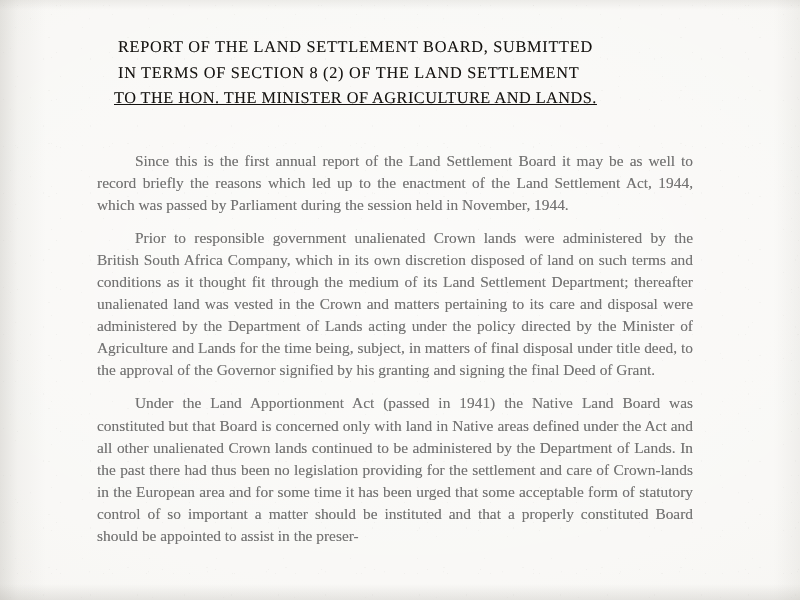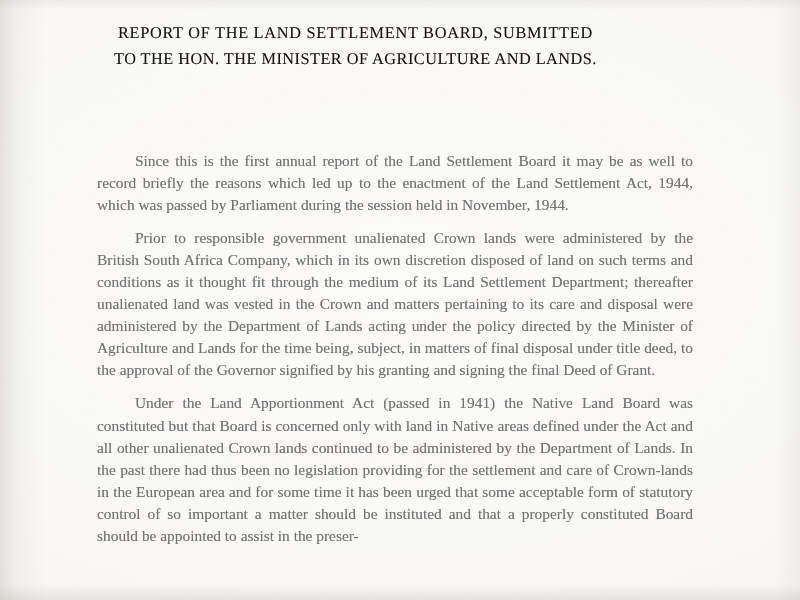--- a/index.html
+++ b/index.html
@@ -92,36 +92,36 @@
   #content {
     position: absolute;
     inset: 0;
     z-index: 3;
   }
 
   
   #doc-heading {
     position: absolute;
     left: 96px;
-    top: 20px;
+    top: 34px;
     width: 620px;
     font-family: "Liberation Serif", "DejaVu Serif", serif;
     color: #14120f;
   }
   .heading-line {
     font-size: 16.3px;
     line-height: 25.5px;
     letter-spacing: 0.72px;
     white-space: nowrap;
     text-rendering: geometricPrecision;
   }
   .heading-line.l1 { padding-left: 22px; }
   .heading-line.l2 { padding-left: 22px; }
   .heading-line.l3 { padding-left: 22px; }
-  .heading-line.l4 { padding-left: 18px; letter-spacing: 0.48px; }
+  .heading-line.l4 { padding-left: 18px; letter-spacing: 0.48px; text-decoration: underline; }
 
   
   #body-copy {
     position: absolute;
     left: 97px;
     top: 150px;
     width: 596px;
     font-family: "Liberation Serif", "DejaVu Serif", serif;
     color: #737373;
   }
@@ -154,20 +154,21 @@
   <div id="grain"></div>
   <div id="left-gutter-shadow"></div>
   <div id="right-edge-shadow"></div>
   <div id="top-edge-shadow"></div>
   <div id="bottom-edge-shadow"></div>
 
   <div id="content">
 
     <div id="doc-heading">
       <div class="heading-line l1">REPORT OF THE LAND SETTLEMENT BOARD, SUBMITTED</div>
+      <div class="heading-line l2">IN TERMS OF SECTION 8 (2) OF THE LAND SETTLEMENT</div>
       <div class="heading-line l4">TO THE HON. THE MINISTER OF AGRICULTURE AND LANDS.</div>
     </div>
 
     <div id="body-copy">
       <p class="para" id="para-1">Since this is the first annual report of the Land Settlement Board it may be as well to record briefly the reasons which led up to the enactment of the Land Settlement Act, 1944, which was passed by Parliament during the session held in November, 1944.</p>
       <p class="para" id="para-2">Prior to responsible government unalienated Crown lands were administered by the British South Africa Company, which in its own discretion disposed of land on such terms and conditions as it thought fit through the medium of its Land Settlement Department; thereafter unalienated land was vested in the Crown and matters pertaining to its care and disposal were administered by the Department of Lands acting under the policy directed by the Minister of Agriculture and Lands for the time being, subject, in matters of final disposal under title deed, to the approval of the Governor signified by his granting and signing the final Deed of Grant.</p>
       <p class="para" id="para-4">Under the Land Apportionment Act (passed in 1941) the Native Land Board was constituted but that Board is concerned only with land in Native areas defined under the Act and all other unalienated Crown lands continued to be administered by the Department of Lands.  In the past there had thus been no legislation providing for the settlement and care of Crown-lands in the European area and for some time it has been urged that some acceptable form of statutory control of so important a matter should be instituted and that a properly constituted Board should be appointed to assist in the preser-</p>
     </div>
 
   </div>

